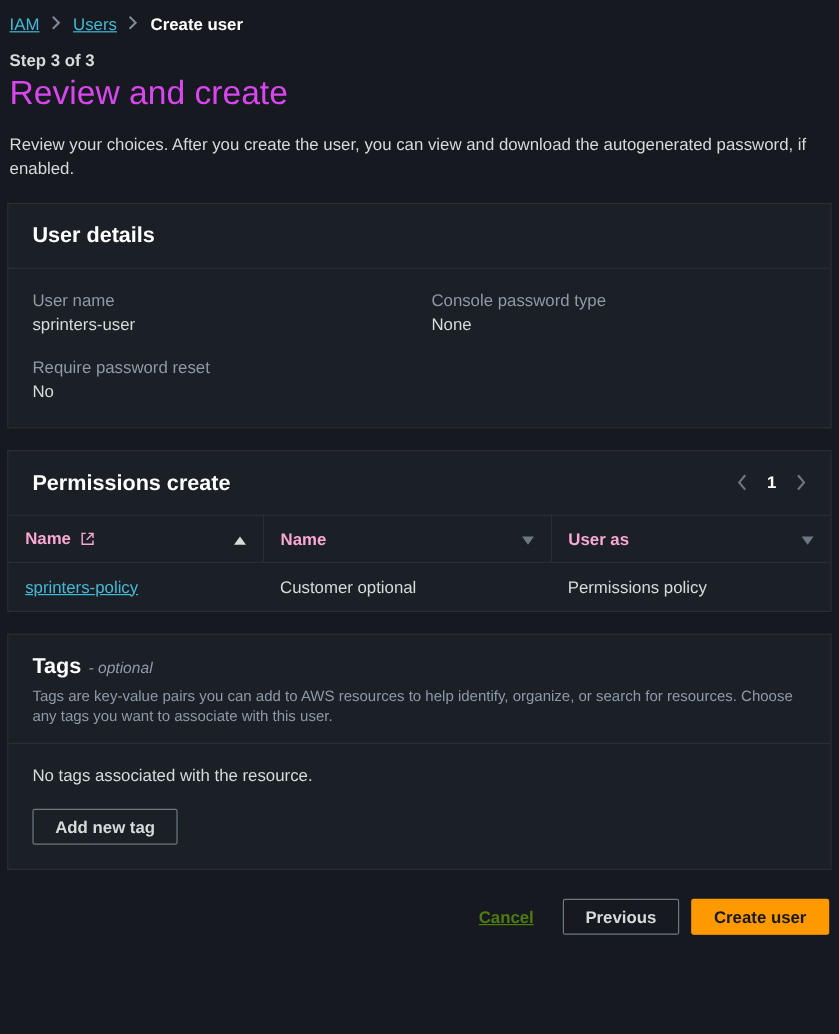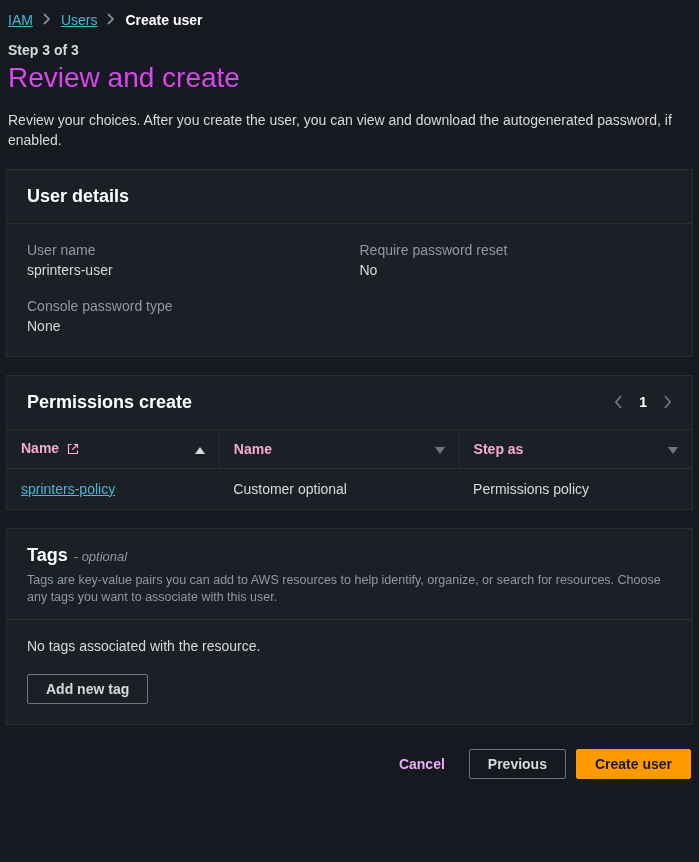--- a/index.html
+++ b/index.html
@@ -189,23 +189,24 @@
       cursor: pointer;
       border-radius: 2px;
     }
     .btn-outline {
       background: transparent;
       color: #d5dbdb;
       border: 1px solid #6c7784;
     }
     .btn-ghost {
       background: transparent;
-      color: #f0abfc;
+      color: #4d7c0f;
       border: none;
       padding: 6px 14px;
+      text-decoration: underline;
     }
     .btn-primary {
       background: #ff9900;
       color: #16191f;
       border: 1px solid #ff9900;
     }
     .tags-hint {
       color: #8d99a8;
       font-size: 12px;
       margin-top: 8px;
@@ -258,26 +259,26 @@
 <section class="panel">
   <div class="panel-header">
     <h2 class="panel-title">User details</h2>
   </div>
   <div class="details-grid">
     <div class="detail-item">
       <span class="detail-label">User name</span>
       <span class="detail-value">sprinters-user</span>
     </div>
     <div class="detail-item">
+      <span class="detail-label">Console password type</span>
+      <span class="detail-value">None</span>
+    </div>
+    <div class="detail-item">
       <span class="detail-label">Require password reset</span>
       <span class="detail-value">No</span>
-    </div>
-    <div class="detail-item">
-      <span class="detail-label">Console password type</span>
-      <span class="detail-value">None</span>
     </div>
   </div>
 </section>
 
 <section class="panel">
   <div class="perm-header">
     <h2 class="panel-title">Permissions create</h2>
     <div class="pager">
       <span class="arrow">
         <svg width="9" height="14" viewBox="0 0 9 14">
@@ -316,21 +317,21 @@
           </div>
         </th>
         <th>
           <div class="th-inner">
             <span>Name</span>
             <span class="sort-empty"><span class="tri tri-down"></span></span>
           </div>
         </th>
         <th>
           <div class="th-inner">
-            <span>Step as</span>
+            <span>User as</span>
             <span class="sort-empty"><span class="tri tri-down"></span></span>
           </div>
         </th>
       </tr>
     </thead>
     <tbody>
       <tr>
         <td><a href="#">sprinters-policy</a></td>
         <td>Customer optional</td>
         <td>Permissions policy</td>

